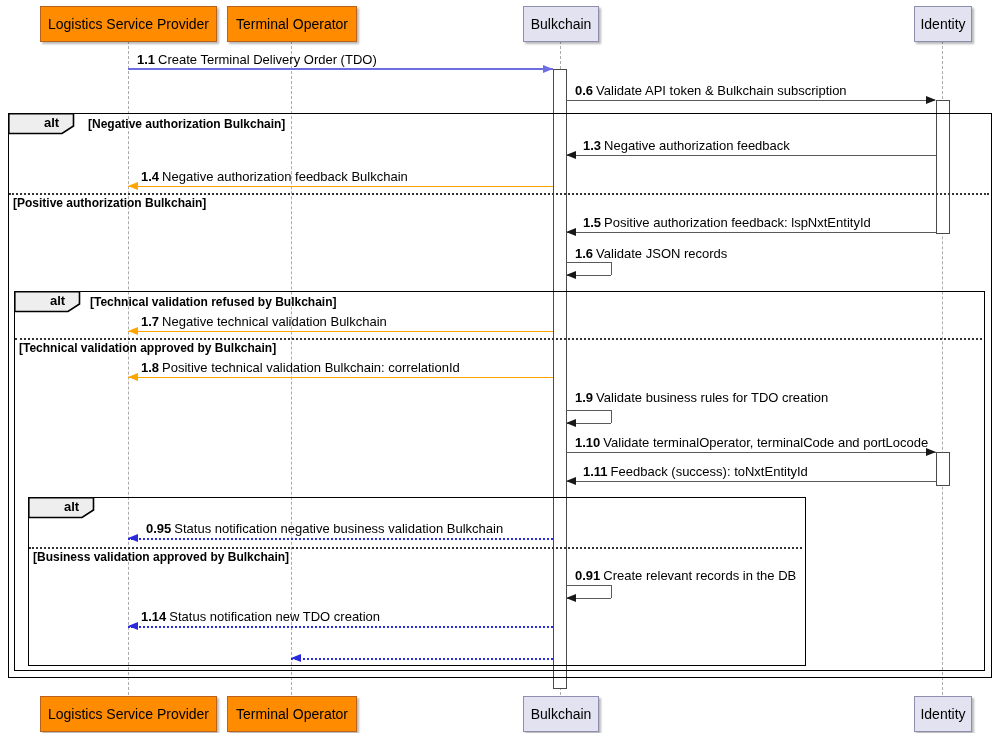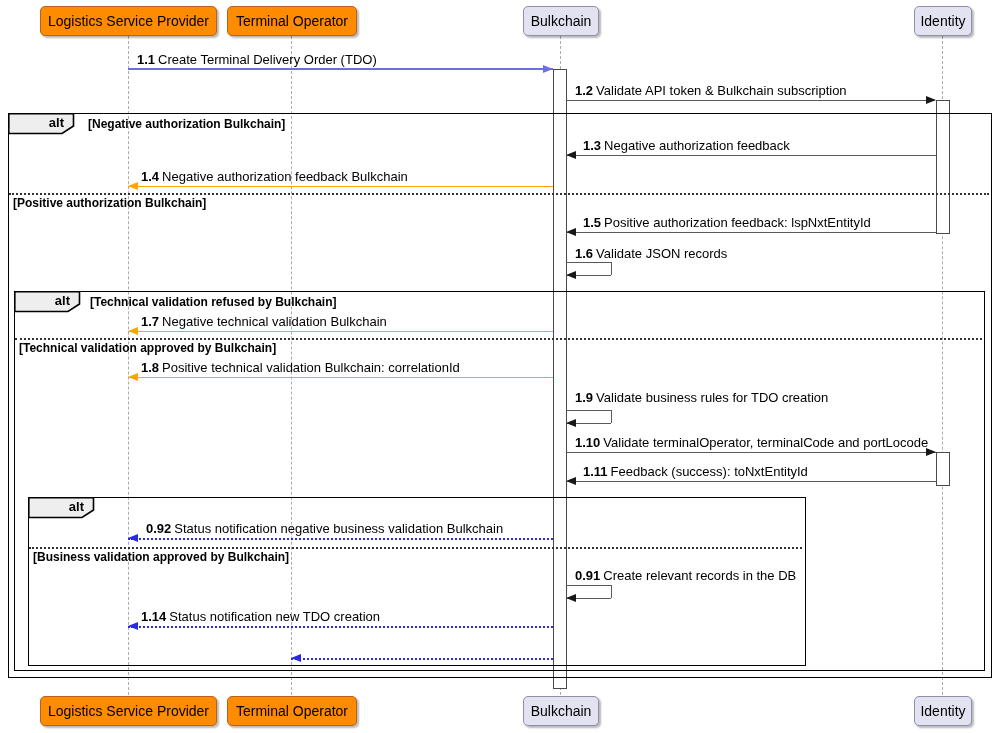--- a/index.html
+++ b/index.html
@@ -2,36 +2,36 @@
 <html><head>
 <meta charset="utf-8">
 <style>
   html,body{margin:0;padding:0;background:#fff;}
   #canvas{position:relative;width:999px;height:733px;background:#fff;overflow:hidden;
           font-family:"Liberation Sans",sans-serif;color:#000;}
   .lifeline{position:absolute;width:0;border-left:1px dashed #ABABAB;z-index:1;}
   .act{position:absolute;width:12px;background:#fff;border:1px solid #4A4A4A;z-index:2;}
   .frame{position:absolute;border:1.6px solid #000;z-index:3;background:transparent;}
   .pent{position:absolute;z-index:4;}
-  .alt-label{position:absolute;z-index:5;width:56px;text-align:right;font-weight:bold;font-size:13px;}
+  .alt-label{position:absolute;z-index:5;width:56px;text-align:left;font-weight:bold;font-size:13px;margin-left:36px;}
   .guard{position:absolute;z-index:5;font-weight:bold;font-size:12px;white-space:nowrap;}
   .sep{position:absolute;height:0;border-top:2px dotted #333;z-index:4;}
   .mlabel{position:absolute;z-index:6;font-size:13px;white-space:nowrap;}
   .mlabel .num{font-weight:bold;margin-right:3px;}
   .mline{position:absolute;height:0;z-index:5;}
   .s2{border-top:2px solid;}
   .s15{border-top:1.5px solid;}
   .s1{border-top:1px solid;}
   .dt{border-top:2px dotted;}
   .vline{position:absolute;width:0;border-left:1px solid;z-index:5;}
   .ah{position:absolute;width:0;height:0;border-top:4.5px solid transparent;
       border-bottom:4.5px solid transparent;z-index:6;}
   .ah-r{border-left:10px solid;}
   .ah-l{border-right:10px solid;}
-  .pbox{position:absolute;height:30px;border:1.4px solid;border-radius:5px;z-index:6;
+  .pbox{position:absolute;height:36px;border:1.4px solid;border-radius:0;z-index:6;
         display:flex;align-items:center;justify-content:center;font-size:14px;
         box-shadow:2px 2px 2px rgba(0,0,0,0.28);box-sizing:border-box;white-space:nowrap;}
 </style>
 </head>
 <body>
 
 <div id="canvas">
 
   <div class="lifeline" style="left:128px;top:36px;height:659px"></div>
   <div class="lifeline" style="left:291px;top:36px;height:659px"></div>
@@ -65,21 +65,21 @@
     <polygon points="0.8,0.8 65.5,0.8 65.5,13 54,20.5 0.8,20.5" fill="#EEEEEE" stroke="#000000" stroke-width="1.6"></polygon>
   </svg>
   <div class="alt-label" style="left:28px;top:499px">alt</div>
   <div class="sep" style="left:29px;top:547px;width:773px"></div>
   <div class="guard" style="left:33px;top:550px">[Business validation approved by Bulkchain]</div>
 
   <div class="mlabel" style="left:137px;top:52px"><span class="num">1.1</span><span>Create Terminal Delivery Order (TDO)</span></div>
   <div class="mline s2" style="left: 128px; top: 68px; width: 425px; border-top-color: rgb(110, 110, 227);"></div>
   <div class="ah ah-r" style="left: 543px; top: 65px; border-left-color: rgb(110, 110, 227);"></div>
 
-  <div class="mlabel" style="left:575px;top:83px"><span class="num">1.2</span><span>Validate API token &amp; Bulkchain subscription</span></div>
+  <div class="mlabel" style="left:575px;top:83px"><span class="num">0.6</span><span>Validate API token &amp; Bulkchain subscription</span></div>
   <div class="mline s1" style="left: 566px; top: 100px; width: 369px; border-top-color: rgb(90, 90, 90);"></div>
   <div class="ah ah-r" style="left: 926px; top: 96px; border-left-color: rgb(24, 24, 24);"></div>
 
   <div class="mlabel" style="left:583px;top:138px"><span class="num">1.3</span><span>Negative authorization feedback</span></div>
   <div class="mline s1" style="left: 566px; top: 155px; width: 370px; border-top-color: rgb(90, 90, 90);"></div>
   <div class="ah ah-l" style="left: 566px; top: 151px; border-right-color: rgb(24, 24, 24);"></div>
 
   <div class="mlabel" style="left:141px;top:169px"><span class="num">1.4</span><span>Negative authorization feedback Bulkchain</span></div>
   <div class="mline s15" style="left: 128px; top: 186px; width: 425px; border-top-color: rgb(255, 165, 0);"></div>
   <div class="ah ah-l" style="left: 128px; top: 182px; border-right-color: rgb(255, 165, 0);"></div>
@@ -109,21 +109,21 @@
   <div class="ah ah-l" style="left: 566px; top: 419px; border-right-color: rgb(24, 24, 24);"></div>
 
   <div class="mlabel" style="left:575px;top:435px"><span class="num">1.10</span><span>Validate terminalOperator, terminalCode and portLocode</span></div>
   <div class="mline s1" style="left: 566px; top: 452px; width: 370px; border-top-color: rgb(90, 90, 90);"></div>
   <div class="ah ah-r" style="left: 926px; top: 448px; border-left-color: rgb(24, 24, 24);"></div>
 
   <div class="mlabel" style="left:583px;top:464px"><span class="num">1.11</span><span>Feedback (success): toNxtEntityId</span></div>
   <div class="mline s1" style="left: 566px; top: 481px; width: 370px; border-top-color: rgb(90, 90, 90);"></div>
   <div class="ah ah-l" style="left: 566px; top: 477px; border-right-color: rgb(24, 24, 24);"></div>
 
-  <div class="mlabel" style="left:146px;top:521px"><span class="num">0.92</span><span>Status notification negative business validation Bulkchain</span></div>
+  <div class="mlabel" style="left:146px;top:521px"><span class="num">0.95</span><span>Status notification negative business validation Bulkchain</span></div>
   <div class="mline dt" style="left: 128px; top: 538px; width: 425px; border-top-color: rgb(43, 43, 222);"></div>
   <div class="ah ah-l" style="left: 128px; top: 534px; border-right-color: rgb(43, 43, 222);"></div>
 
   <div class="mlabel" style="left:575px;top:568px"><span class="num">0.91</span><span>Create relevant records in the DB</span></div>
   <div class="mline s1" style="left: 566px; top: 585px; width: 45px; border-top-color: rgb(90, 90, 90);"></div>
   <div class="vline" style="left: 611px; top: 585px; height: 13px; border-left-color: rgb(90, 90, 90);"></div>
   <div class="mline s1" style="left: 566px; top: 598px; width: 45px; border-top-color: rgb(90, 90, 90);"></div>
   <div class="ah ah-l" style="left: 566px; top: 594px; border-right-color: rgb(24, 24, 24);"></div>
 
   <div class="mlabel" style="left:141px;top:609px"><span class="num">1.14</span><span>Status notification new TDO creation</span></div>

